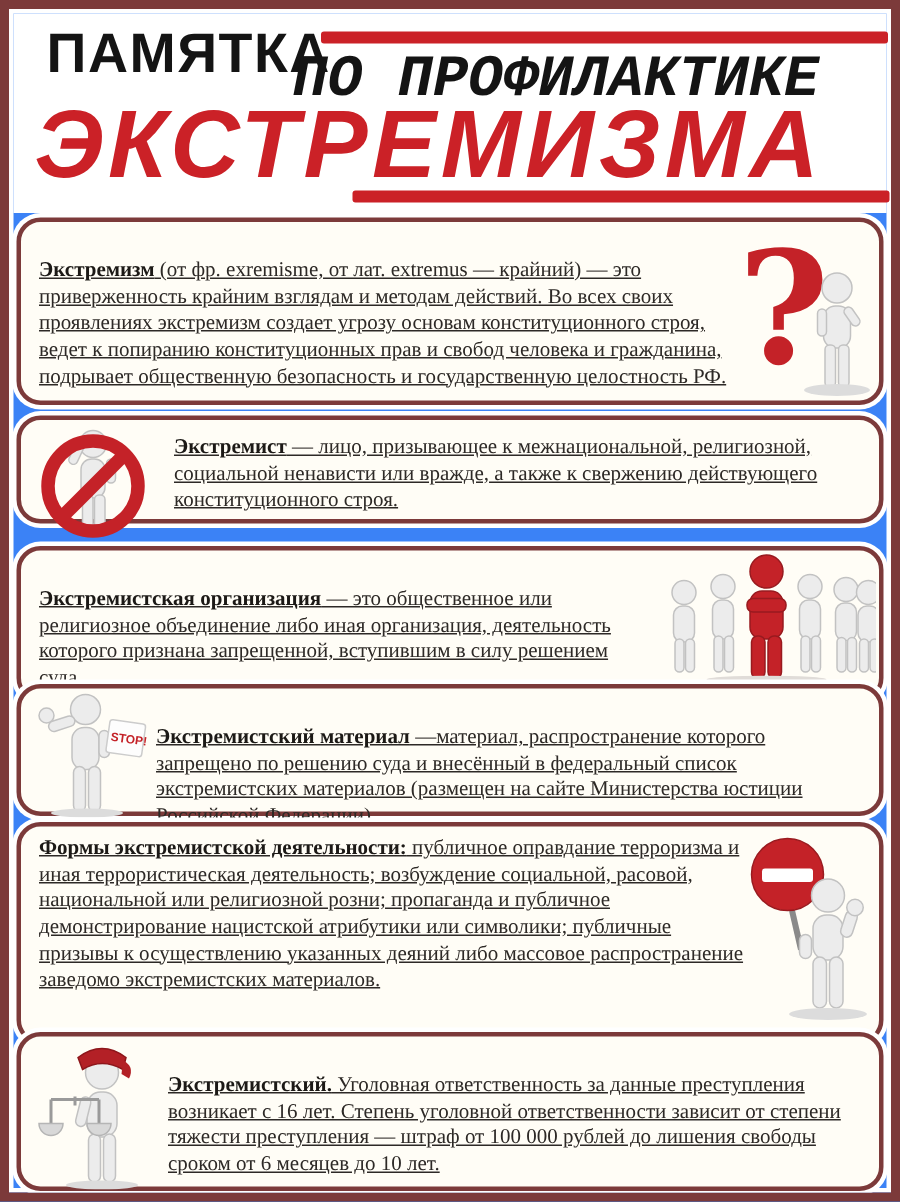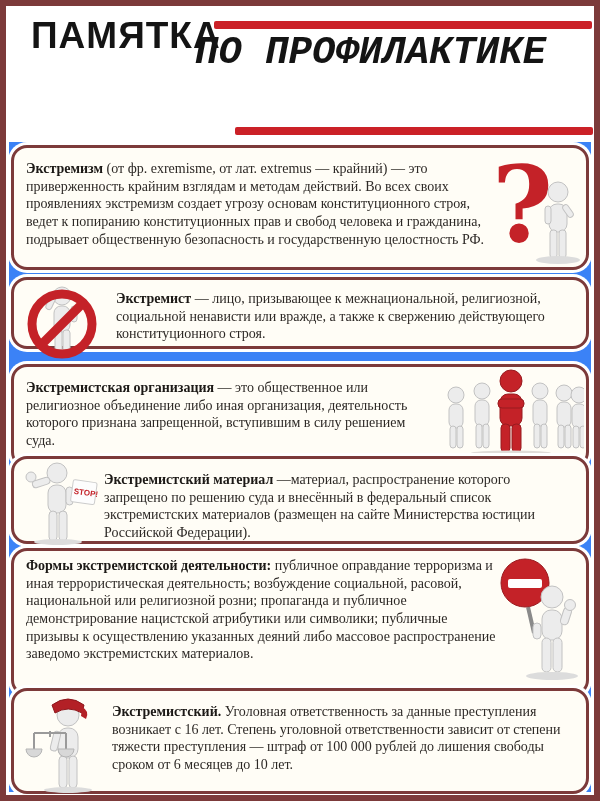--- a/index.html
+++ b/index.html
@@ -29,21 +29,21 @@
     font-family:"Liberation Sans", sans-serif; font-weight:bold; font-style:italic;
     font-size:64px; color:#cb2127; letter-spacing:3px;
   }
   
   .block {
     position:absolute; left:5px; width:578px;
     background:#fffdf6; border:3px solid #7c3a3a; border-radius:16px;
     box-shadow:0 0 0 3px #ffffff;
     color:#2d2926; font-size:14px; line-height:1.26;
   }
-  .block p { padding:12px 12px; }
+  .block p { padding:24px 12px;text-decoration:underline; }
   .lead { font-weight:bold; color:#1c1916; }
   .b1 { top:139px; height:125px; } .b1 p { padding-right:100px; }
   .b2 { top:271px; height:72px;  } .b2 p { padding-left:102px; padding-top:10px; }
   .b3 { top:358px; height:104px;  } .b3 p { padding-right:150px; }
   .b4 { top:450px; height:88px;  } .b4 p { padding-left:90px; }
   .b5 { top:542px; height:148px; } .b5 p { padding-right:86px; padding-top:6px; }
   .b6 { top:682px; height:106px; } .b6 p { padding-left:98px; }
   .icon { position:absolute; }
   .ic1 { right:4px;  top:6px; }
   .ic2 { left:8px;   top:4px; }
@@ -54,20 +54,21 @@
 </style>
 </head>
 <body>
 
 <div class="poster">
 
   <div class="header">
     <div class="word1">ПАМЯТКА</div>
     <div class="bar bar-top"></div>
     <div class="word2">ПО ПРОФИЛАКТИКЕ</div>
+    <div class="word3">ЭКСТРЕМИЗМА</div>
     <div class="bar bar-bottom"></div>
   </div>
 
   <div class="block b1">
     <p><span class="lead">Экстремизм</span><span> (от фр. exremisme, от лат. extremus — крайний) — это приверженность крайним взглядам и методам действий. Во всех своих проявлениях экстремизм создает угрозу основам конституционного строя, ведет к попиранию конституционных прав и свобод человека и гражданина, подрывает общественную безопасность и государственную целостность РФ.</span></p>
     <div class="icon ic1">
       <svg width="92" height="112" viewBox="0 0 92 112">
         <text x="2" y="88" font-family="DejaVu Serif, serif" font-weight="bold" font-size="104" fill="#c42228">?</text>
         <g stroke="#c2c2c2" stroke-width="1" fill="#ececec">
           <circle cx="68" cy="38" r="10"></circle>

